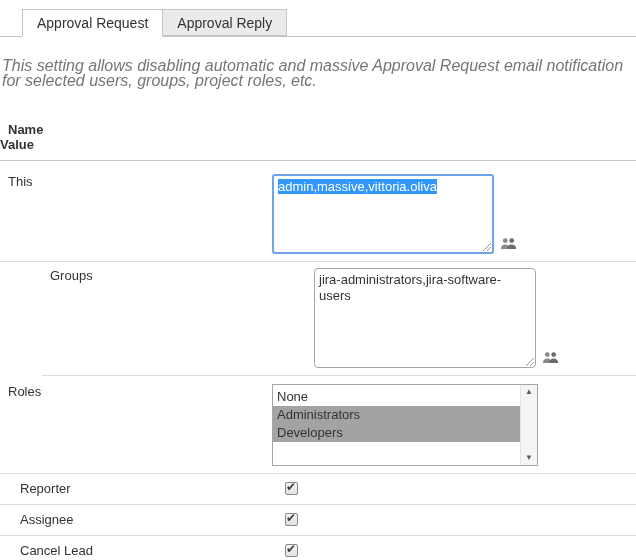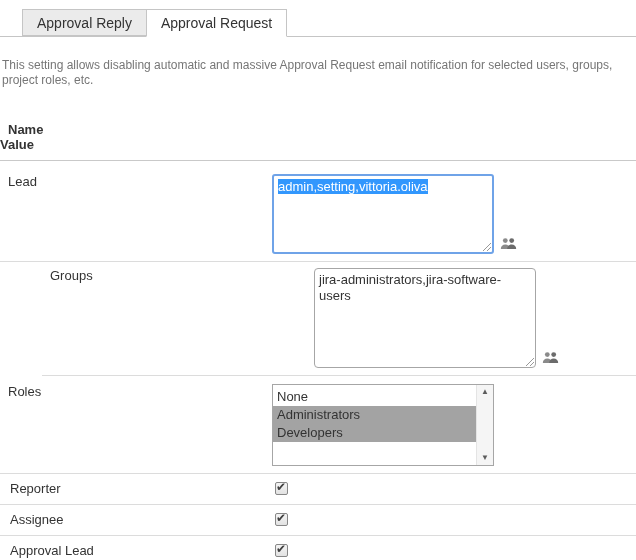--- a/index.html
+++ b/index.html
@@ -14,53 +14,53 @@
   .tabbar { margin-top:9px; display:flex; align-items:flex-end;
             border-bottom:1px solid #c5c5c5; padding-left:22px; height:28px; }
   .tab { display:flex; align-items:center; height:27px; padding:0 14px;
          border:1px solid #c5c5c5; background:#ebebeb; color:#333;
          font-size:14px; cursor:pointer; }
   .tab + .tab { margin-left:-1px; }
   .tab.active { background:#fff; height:28px; margin-bottom:-1px;
                 border-bottom:1px solid #fff; }
 
   
-  .desc { margin:21px 8px 0 2px; color:#767676;
-          font-size:12px; line-height:15px; }
+  .desc { margin:21px 8px 0 2px; font-style:italic; color:#767676;
+          font-size:16px; line-height:15px; }
 
   
   .thead { display:flex; margin-top:34px; padding-bottom:8px;
            border-bottom:1px solid #c9c9c9; font-weight:bold; font-size:13px;flex-direction:column; }
   .col-name { width:272px; padding-left:8px; flex-shrink:0; }
   .col-value { flex:1; }
 
   .row { display:flex; border-bottom:1px solid #dcdcdc; font-size:13px; }
   .row .col-value { display:flex; align-items:flex-end; }
   .row-users  { padding:13px 0 7px; }
   .row-groups { padding:6px 0 7px;margin-left:42px; }
   .row-roles  { padding:8px 0 7px; }
-  .row-check  { padding:7px 2px 8px; align-items:center; }
+  .row-check  { padding:7px 12px 8px; align-items:center; }
   .row-check .col-value { align-items:center; }
 
   
   .ftextarea { position:relative; width:222px; background:#fff;
                padding:3px 4px; font-size:13px; line-height:16px;
                color:#333; overflow:hidden; }
   .ftextarea.focused { height:80px; border:2px solid #6fa3e8; border-radius:3px; }
   .ftextarea.normal  { height:100px; border:1px solid #a6a6a6; border-radius:4px; }
   .sel { background:#3297fd; color:#fff; }
   .grip { position:absolute; right:1px; bottom:1px; width:10px; height:10px;
           background:repeating-linear-gradient(135deg,
                      transparent 0, transparent 2px, #999 2px, #999 3px);
           clip-path:polygon(100% 0, 100% 100%, 0 100%); }
 
   .group-icon { margin-left:6px; margin-bottom:1px; flex-shrink:0; }
 
   
-  .listbox { width:222px; height:82px; border:1px solid #a6a6a6;
+  .listbox { width:266px; height:82px; border:1px solid #a6a6a6;
              background:#fff; display:flex; overflow:hidden; }
   .lb-options { flex:1; padding-top:3px; overflow:hidden; }
   .lb-opt { line-height:18px; padding-left:4px; white-space:nowrap; cursor:default; }
   .lb-opt.selected { background:#a3a3a3; }
   .lb-scroll { width:17px; background:#f5f5f5; border-left:1px solid #e4e4e4;
                display:flex; flex-direction:column; justify-content:space-between;
                align-items:center; padding:3px 0; }
   .lb-arrow { font-size:8px; color:#5c5c5c; line-height:8px; }
 
   
@@ -75,36 +75,36 @@
   .actions { margin-top:19px; padding-left:8px; display:flex; gap:16px; }
   .btn { background:#3572b0; color:#fff; font-weight:bold; font-size:14px;
          font-family:"Liberation Sans", sans-serif;
          padding:4px 9px; border:none; border-radius:3px; height:25px;
          cursor:pointer; }
 </style>
 </head>
 <body>
 
 <div class="tabbar">
+  <div class="tab active">Approval Request</div>
   <div class="tab">Approval Reply</div>
-  <div class="tab active">Approval Request</div>
 </div>
 
 <div class="desc">This setting allows disabling automatic and massive Approval Request email notification for selected users, groups, project roles, etc.</div>
 
 <div class="thead">
   <div class="col-name">Name</div>
   <div class="col-value">Value</div>
 </div>
 
 <div class="row row-users">
-  <div class="col-name">Lead</div>
+  <div class="col-name">This</div>
   <div class="col-value">
     <div class="ftextarea focused">
-      <span class="sel">admin,setting,vittoria.oliva</span>
+      <span class="sel">admin,massive,vittoria.oliva</span>
       <span class="grip"></span>
     </div>
     <span class="group-icon">
       <svg width="17" height="13" viewBox="0 0 17 13">
         <g fill="#8a8a8a">
           <circle cx="5.3" cy="3.6" r="2.4"></circle>
           <path d="M0.8 12 C0.8 9.2 2.8 7.6 5.3 7.6 C7.8 7.6 9.8 9.2 9.8 12 Z"></path>
         </g>
         <g fill="#6b6b6b">
           <circle cx="11.7" cy="3.6" r="2.4"></circle>
@@ -162,21 +162,21 @@
 </div>
 
 <div class="row row-check">
   <div class="col-name">Assignee</div>
   <div class="col-value">
     <span class="fcheck"></span>
   </div>
 </div>
 
 <div class="row row-check">
-  <div class="col-name">Approval Lead</div>
+  <div class="col-name">Cancel Lead</div>
   <div class="col-value">
     <span class="fcheck"></span>
   </div>
 </div>
 
 <div class="actions">
   <button class="btn">Save</button>
   <button class="btn">Cancel</button>
 </div>
 

